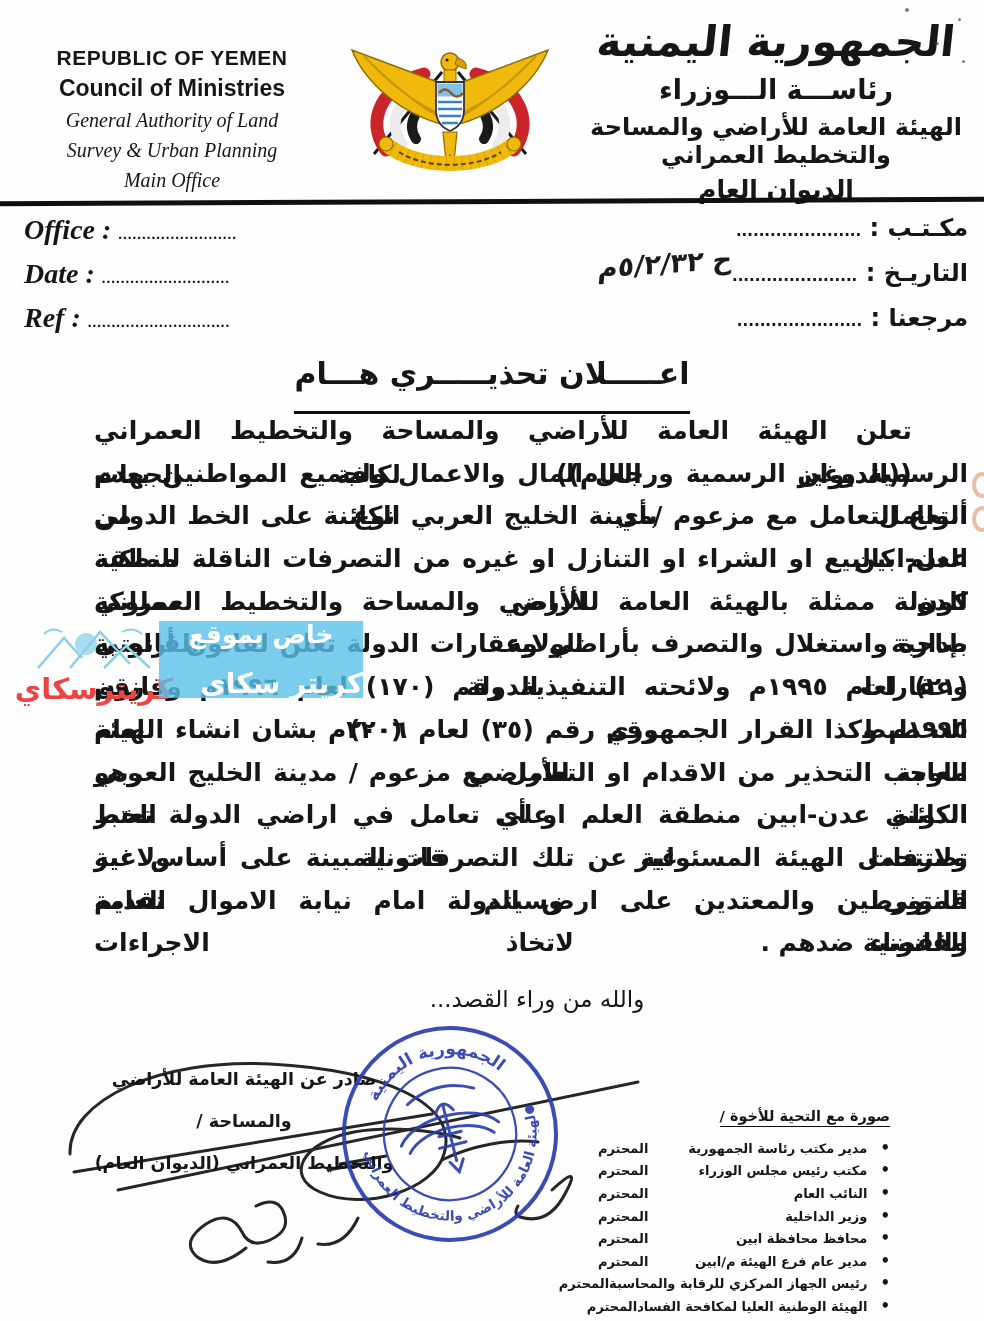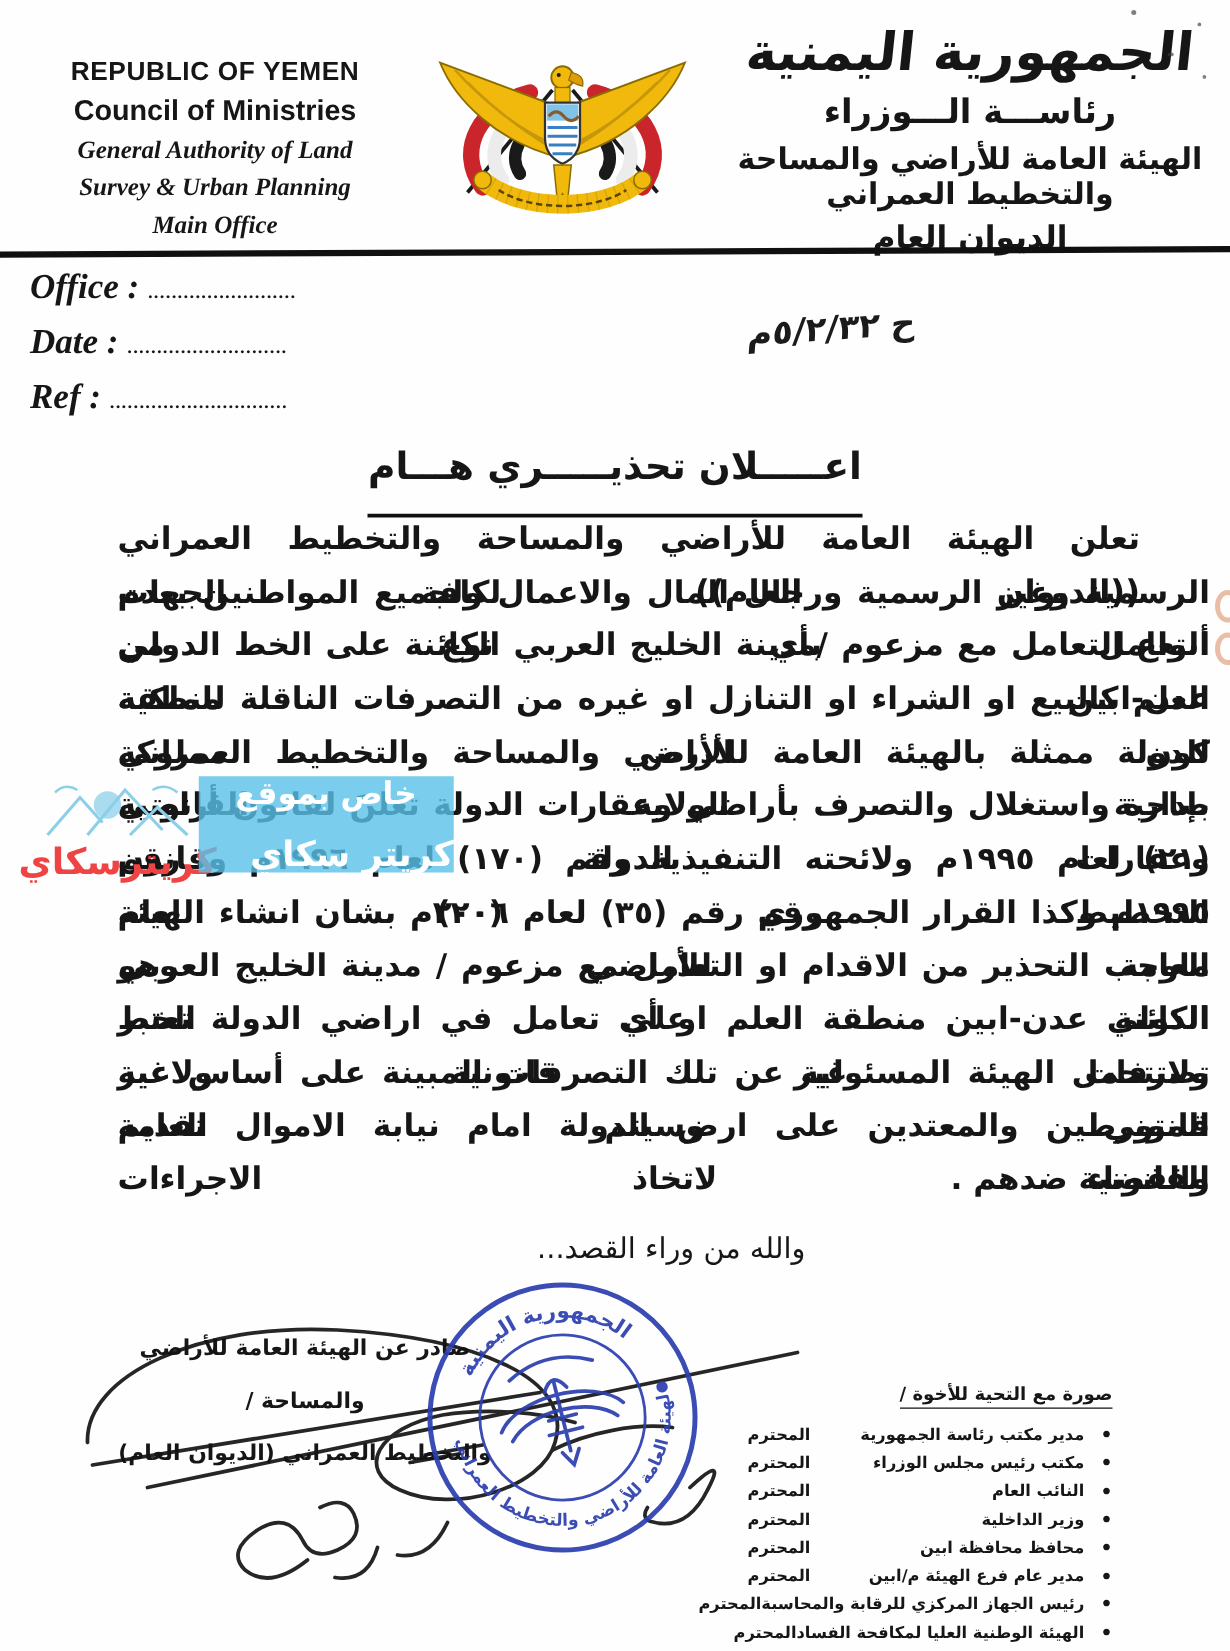--- a/index.html
+++ b/index.html
@@ -6,21 +6,21 @@
   html,body { background:#e8e8e8; }
   #page {
     position:relative; width:984px; height:1321px; margin:0 auto;
     background:#fefefe; overflow:hidden;
     font-family:"DejaVu Sans", sans-serif; color:#161616;
   }
   
   #english-block { position:absolute; left:20px; top:46px; width:304px; text-align:center; }
   #english-block .en1 { font-family:"Liberation Sans",sans-serif; font-weight:bold; font-size:21px; letter-spacing:.5px; }
   #english-block .en2 { font-family:"Liberation Sans",sans-serif; font-weight:bold; font-size:23px; margin-top:5px; }
-  #english-block .en-it { font-family:"Liberation Serif",serif; font-style:italic; font-weight:bold; font-size:20px; margin-top:7px; }
+  #english-block .en-it { font-family:"Liberation Serif",serif; font-style:italic; font-weight:normal; font-size:20px; margin-top:7px; }
   #emblem { position:absolute; left:344px; top:26px; width:212px; height:156px; }
   #arabic-block { position:absolute; right:8px; top:12px; width:400px; text-align:center; direction:rtl; }
   #arabic-block .ar-country { font-size:42px; font-weight:bold; transform:skewX(-6deg); line-height:60px; }
   #arabic-block .ar-pm { font-size:27px; font-weight:bold; margin-top:2px; }
   #arabic-block .ar-auth { font-size:24px; font-weight:bold; margin-top:8px; }
   #arabic-block .ar-office { font-size:25px; font-weight:bold; margin-top:6px; }
   #header-rule { position:absolute; left:0; top:199px; width:100%; height:5px; background:#101010; transform:rotate(-.25deg); }
   
   #fields-left { position:absolute; left:24px; top:208px; width:320px; }
   #fields-left .f-row { height:44px; line-height:44px; font-family:"Liberation Serif",serif; font-style:italic; font-weight:bold; font-size:28px; }
@@ -139,20 +139,37 @@
         <span>Date :</span>
         <span class="leader">...........................</span>
       </div>
 
       <div class="f-row i2 last-item">
         <span>Ref :</span>
         <span class="leader">..............................</span>
       </div>
     </div>
 
+  <div id="fields-right">
+
+      <div class="f-row i0">
+        <span>مكـتـب :</span>
+        <span class="leader">......................</span>
+      </div>
+
+      <div class="f-row i1">
+        <span>التاريـخ :</span>
+        <span class="leader">......................</span>
+      </div>
+
+      <div class="f-row i2 last-item">
+        <span>مرجعنا :</span>
+        <span class="leader">......................</span>
+      </div>
+    </div>
 
   <div id="hand-date">ح ٥/٢/٣٢م</div>
 
   <div id="doc-title">
     <span>اعـــــلان تحذيـــــري هـــام</span>
   </div>
 
   <div id="body-text">
     <div id="opening-line" class="b-line"><span>تعلن الهيئة العامة للأراضي والمساحة والتخطيط العمراني </span><span class="emph">((الديوان العام))</span><span> لكافة الجهات</span></div>
     <div>

